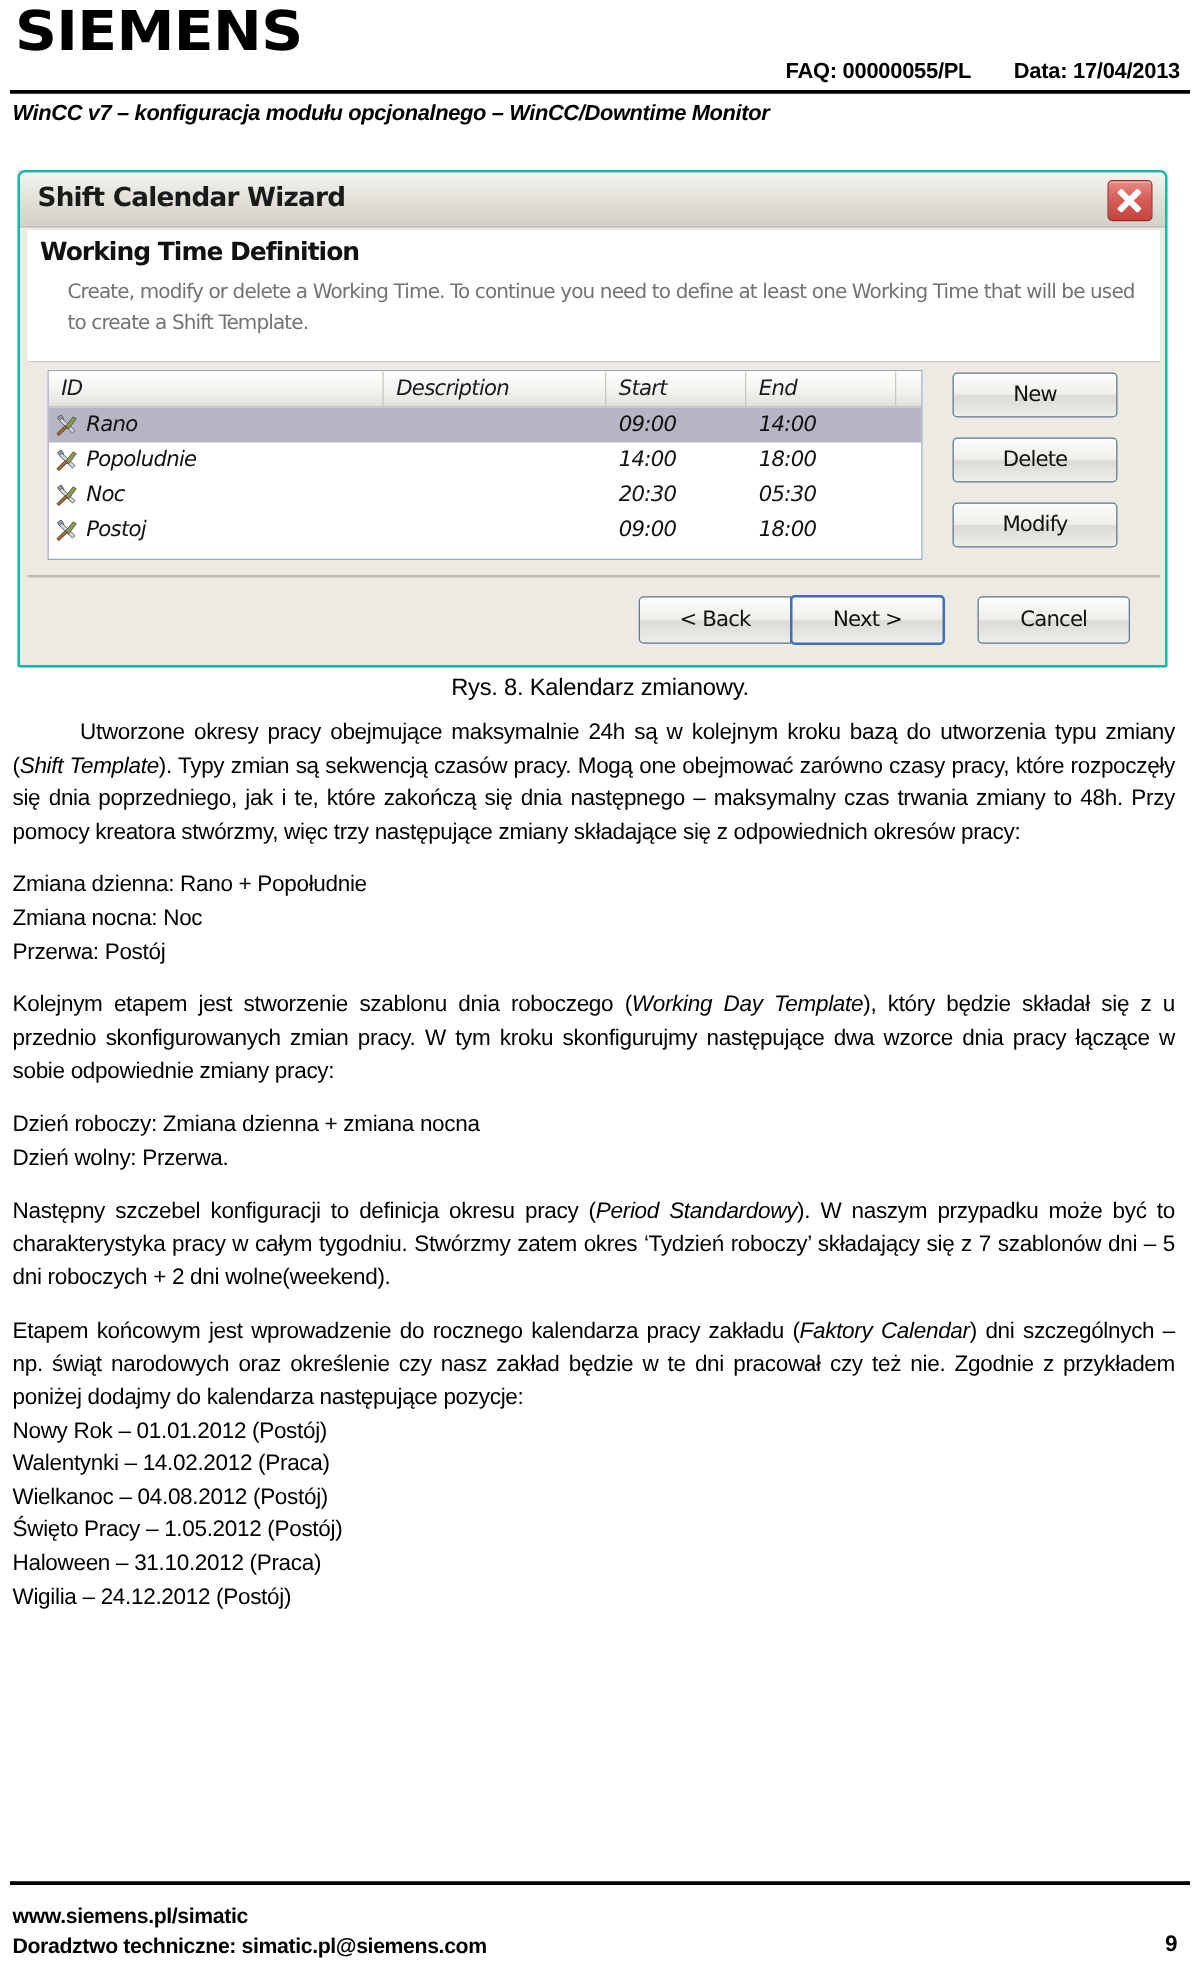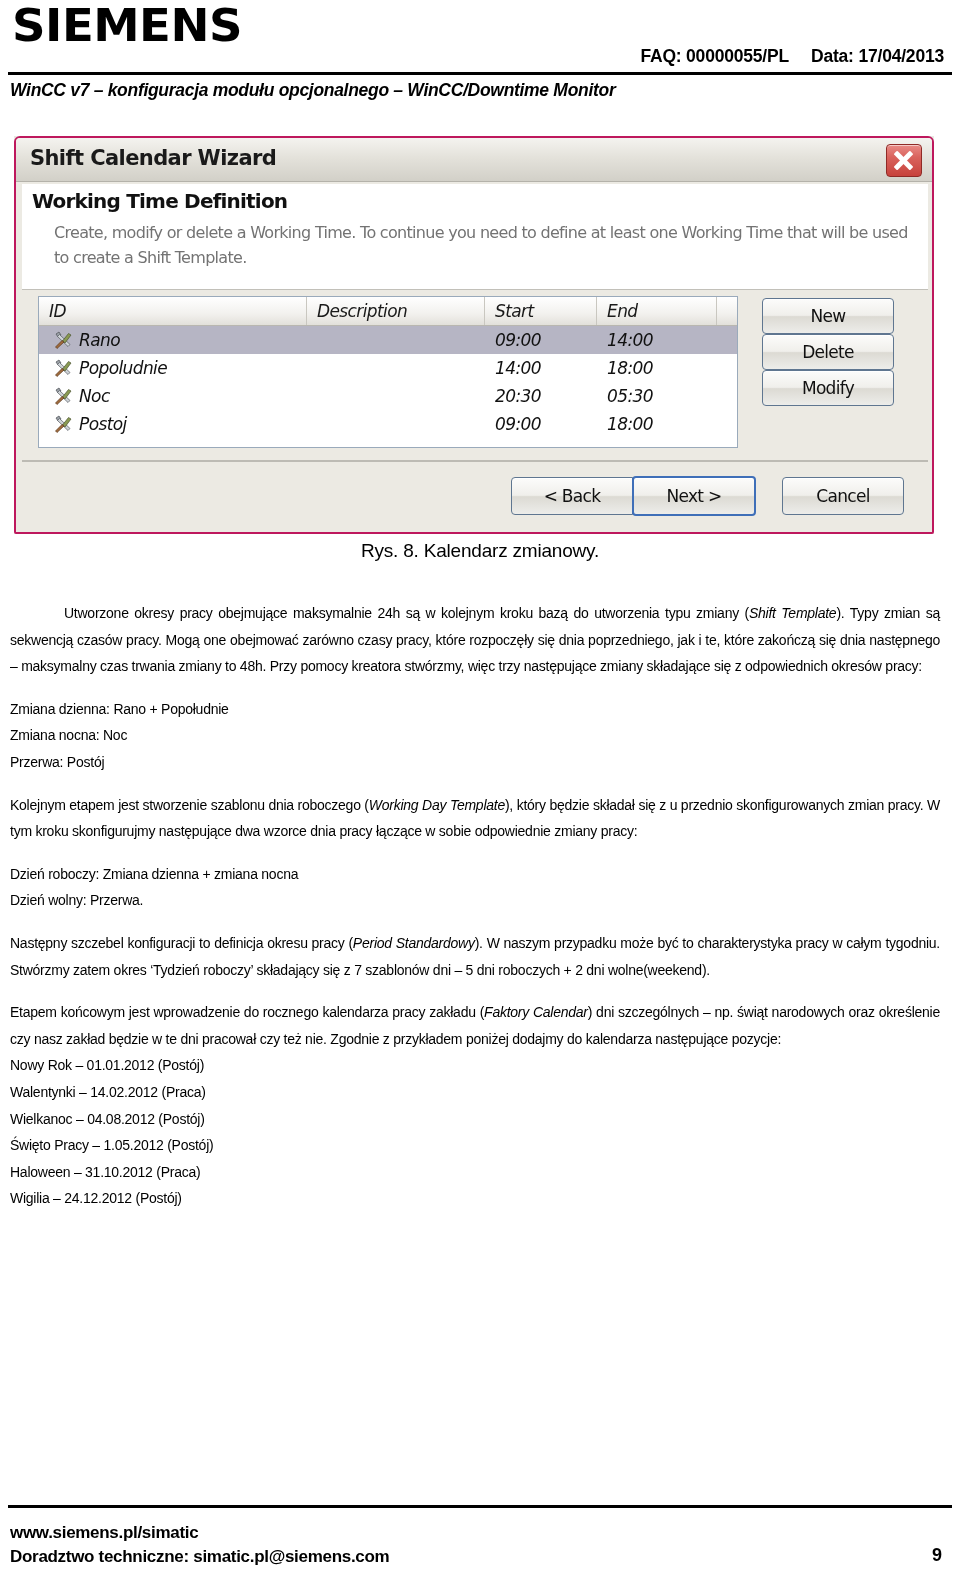--- a/index.html
+++ b/index.html
@@ -36,21 +36,21 @@
     transform-origin: left top;
   }
   .header-meta {
     position: absolute;
     right: 16px; top: 46px;
     font-size: 17.5px;
     font-weight: bold;
     letter-spacing: -0.2px;
     white-space: nowrap;
   }
-  .header-meta .faq { margin-right: 22px; }
+  .header-meta .faq { margin-right: 34px; }
   .header-rule {
     position: absolute;
     left: 8px; top: 72px;
     width: 944px;
     height: 3px;
     background: #000;
   }
   .header-subtitle {
     position: absolute;
     left: 10px; top: 80px;
@@ -68,21 +68,21 @@
     width: 920px;
     height: 398px;
     background: #e9e9e4;
   }
   .dialog {
     position: absolute;
     left: 0; top: 0;
     width: 920px;
     height: 398px;
     background: #eceae3;
-    border: 2px solid #be185d;
+    border: 2px solid #14b8a6;
     border-radius: 6px 6px 2px 2px;
     box-sizing: border-box;
     overflow: hidden;
   }
   .dlg-titlebar {
     position: absolute;
     left: 0; top: 0;
     width: 100%;
     height: 44px;
     background: linear-gradient(to bottom, #f4f3ef 0%, #e4e2db 45%, #d2d0c8 100%);
@@ -200,21 +200,21 @@
     color: #111;
   }
   .lv-row.selected { background: #b6b5c4; }
   .lv-cell {
     box-sizing: border-box;
     padding-left: 8px;
     height: 100%;
     display: flex;
     align-items: center;
   }
-  .lv-cell.c-id   { width: 268px; padding-left: 14px; }
+  .lv-cell.c-id   { width: 268px; padding-left: 4px; }
   .lv-cell.c-desc { width: 178px; }
   .lv-cell.c-start{ width: 112px; padding-left: 10px; }
   .lv-cell.c-end  { width: 120px; padding-left: 10px; }
 
   .tool-icon {
     width: 20px; height: 20px;
     margin-right: 6px;
     flex: 0 0 auto;
     display: block;
   }
@@ -232,21 +232,21 @@
     background: linear-gradient(to bottom, #fcfcfb 0%, #f0efeb 48%, #dcdad3 52%, #ededea 100%);
     border: 1px solid #5f7690;
     border-radius: 4px;
     height: 34px;
     display: flex;
     align-items: center;
     justify-content: center;
     cursor: pointer;
     box-shadow: inset 0 1px 0 #ffffff;
   }
-  .side-buttons .btn { width: 130px; }
+  .side-buttons .btn { width: 130px; margin-bottom: 16px; }
 
   .dlg-footer {
     position: absolute;
     left: 6px; top: 322px;
     width: 906px;
     height: 68px;
     background: #eceae3;
     border-top: 2px solid #bdbbb4;
   }
   .nav-buttons {
@@ -270,23 +270,23 @@
   .caption {
     position: absolute;
     left: 0; top: 540px;
     width: 960px;
     text-align: center;
     font-size: 19px;
     letter-spacing: -0.2px;
   }
   .body-text {
     position: absolute;
-    left: 10px; top: 600px;
+    left: 10px; top: 572px;
     width: 930px;
-    font-size: 14px;
+    font-size: 18px;
     line-height: 26.6px;
     letter-spacing: -0.25px;
     text-align: justify;
   }
   .body-text p { margin: 0 0 16px 0; }
   .body-text p.tight { margin-bottom: 0; }
   .body-text .indent { display: inline-block; width: 54px; }
   .body-text .nojust { text-align: left; }
   .body-text i { font-style: italic; }
 

